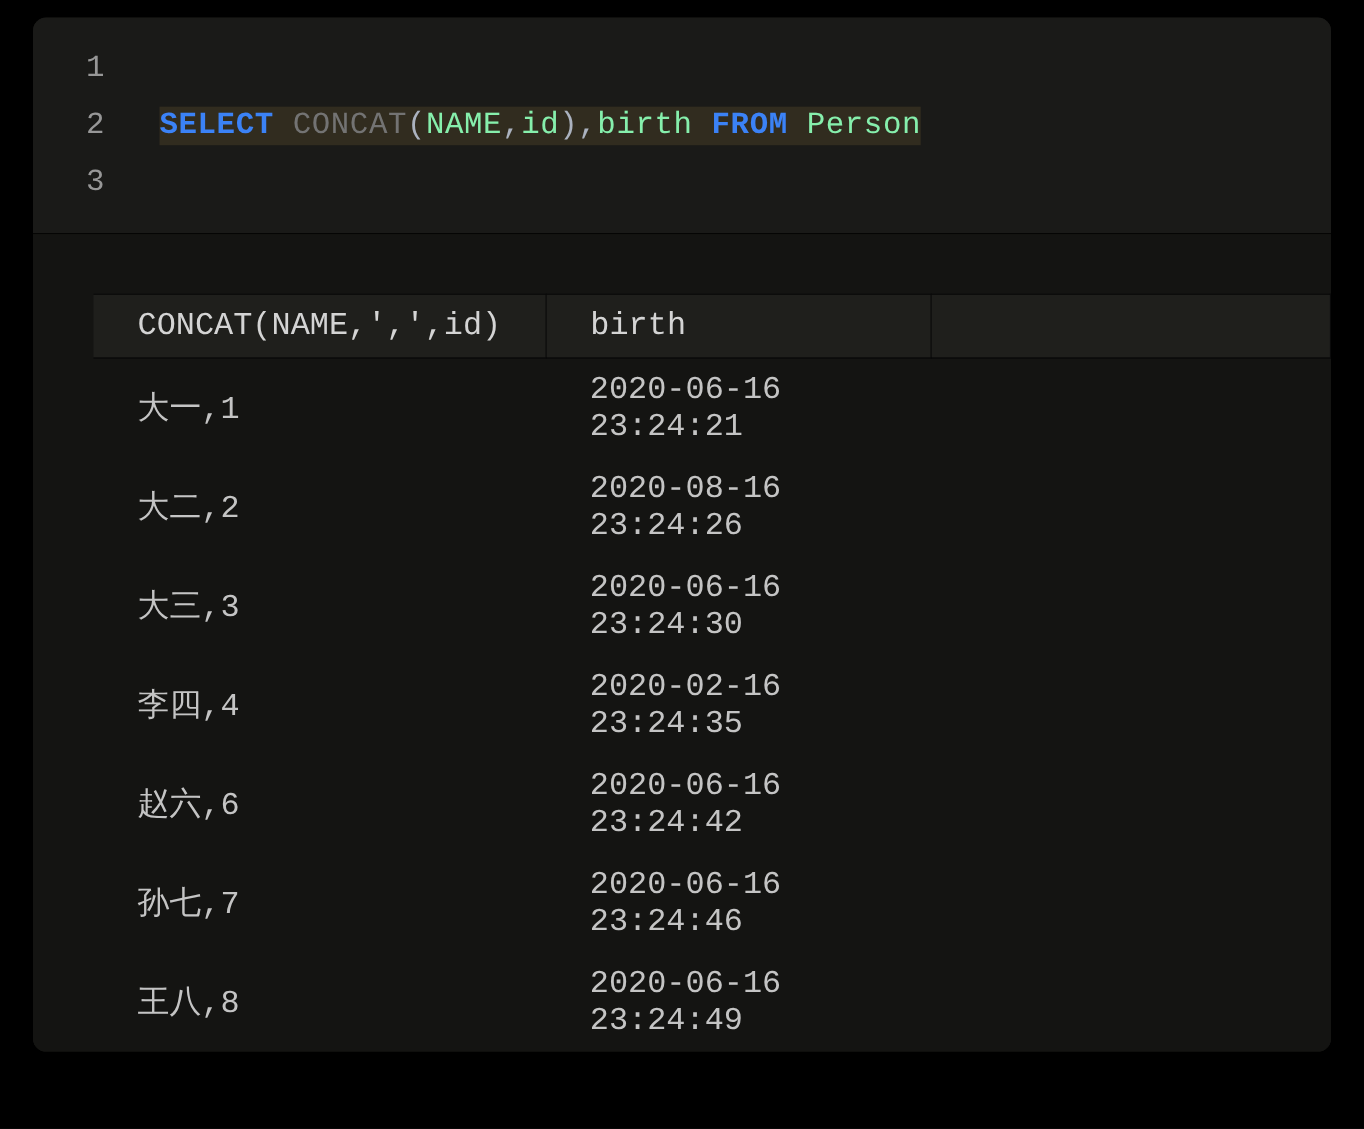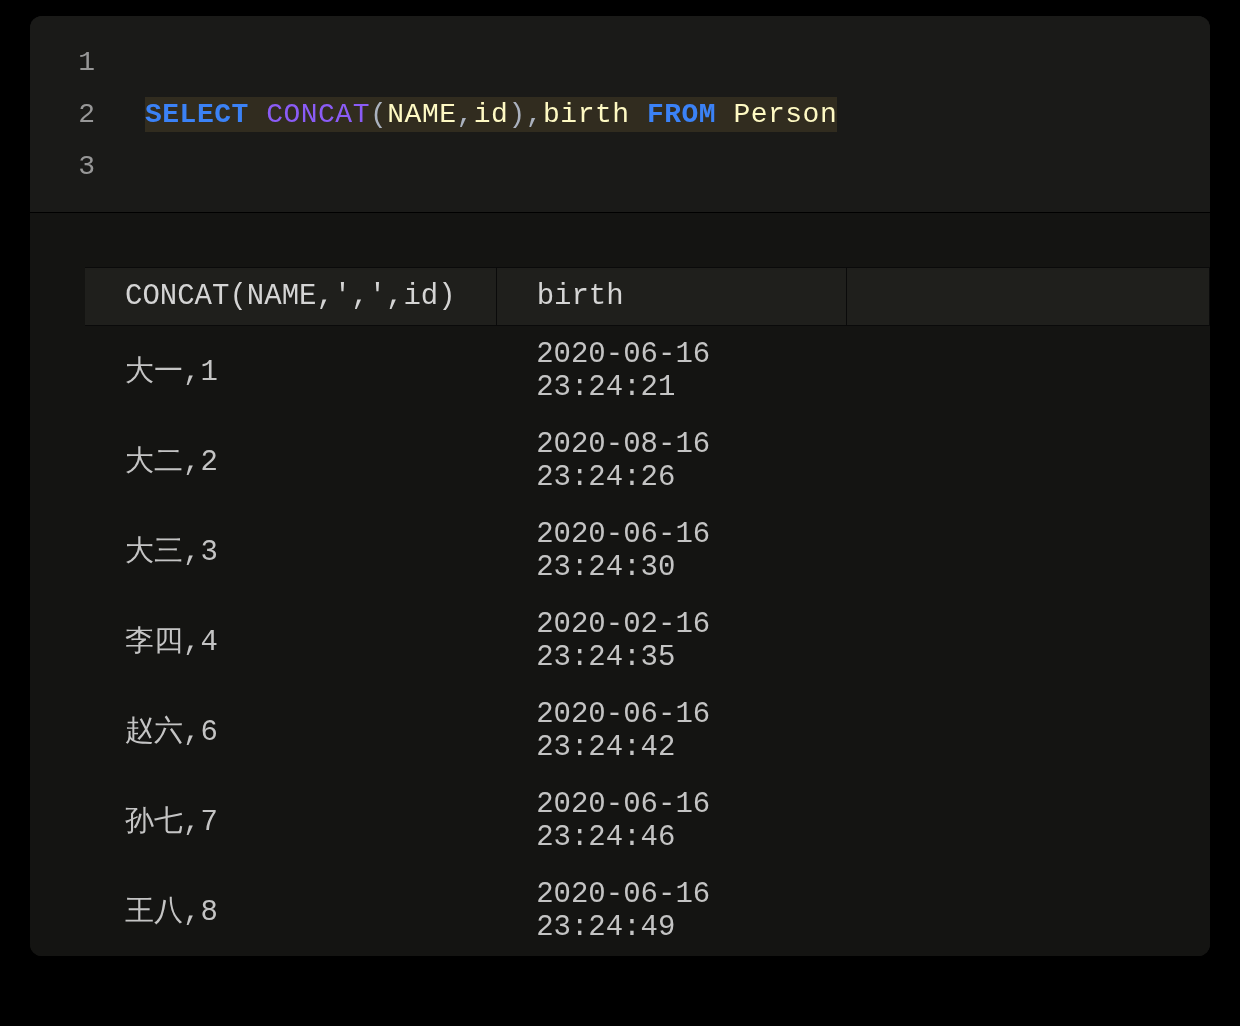--- a/index.html
+++ b/index.html
@@ -44,22 +44,22 @@
       flex: 1;
       white-space: pre;
       letter-spacing: 0.5px;
     }
     .highlighted {
       background: rgba(120, 100, 50, 0.25);
       display: inline-block;
       padding: 2px 0;
     }
     .kw { color: #3b82f6; font-weight: 600; }
-    .fn { color: #8b5cf6; }
-    .id { color: #fef9c3; }
+    .fn { color: #737373; }
+    .id { color: #86efac; }
     .punc { color: #abb2bf; }
     .results-gap {
       height: 100px;
       background: #141412;
     }
     .results-pane {
       flex: 1;
       background: #141412;
       padding-left: 55px;
     }

